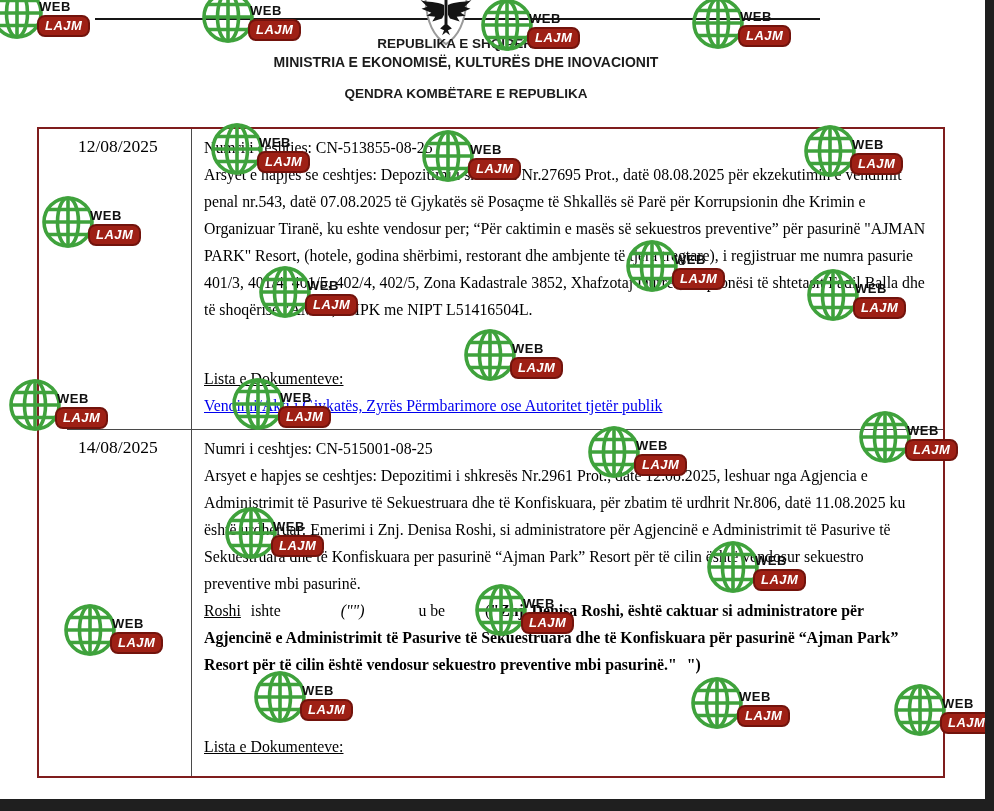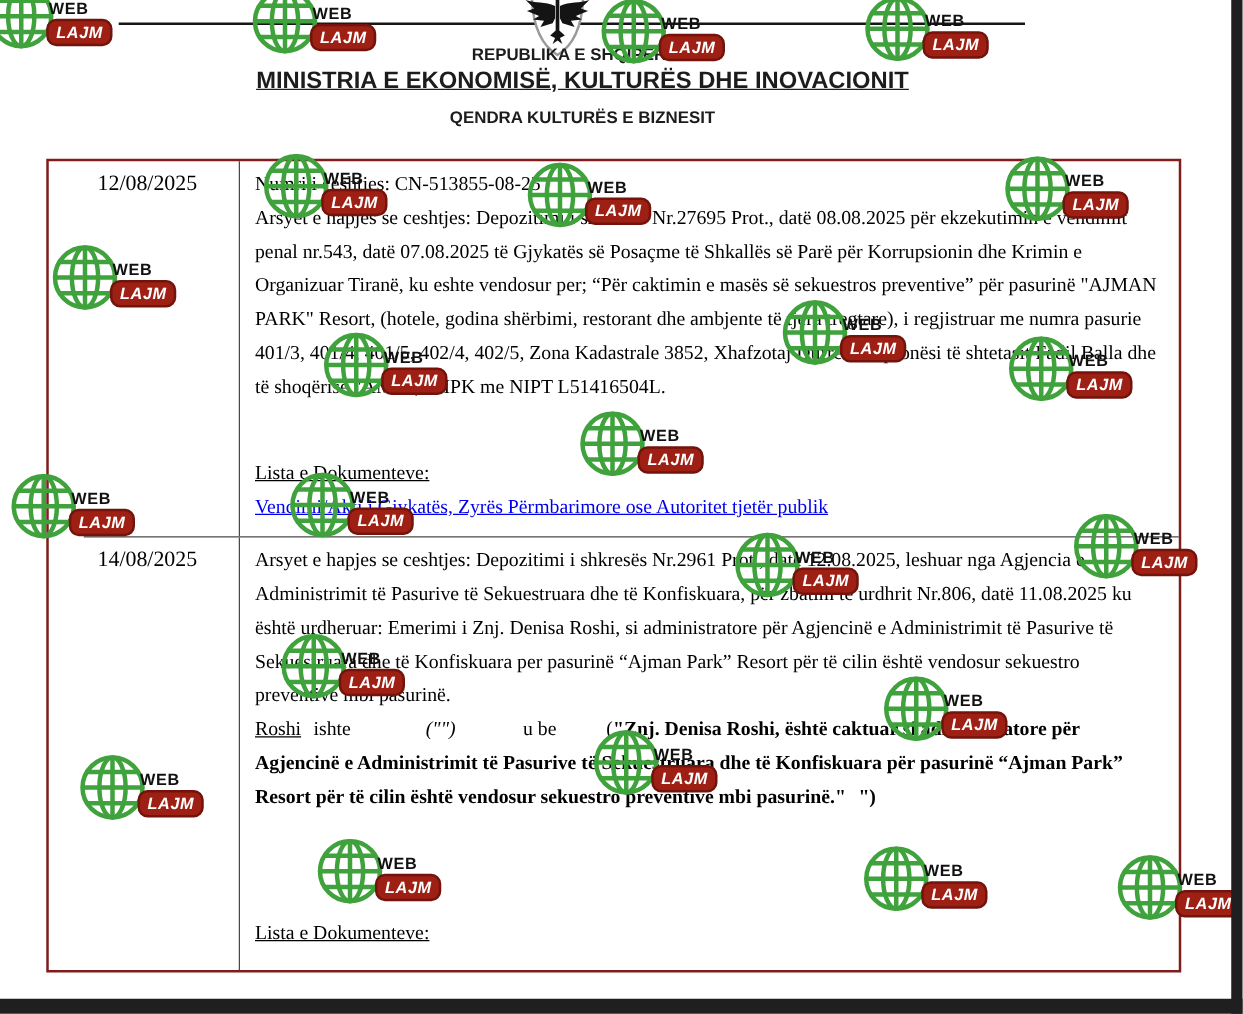--- a/index.html
+++ b/index.html
@@ -6,21 +6,21 @@
   body{width:994px;height:811px;position:relative;overflow:hidden;
        font-family:"Liberation Serif", serif;color:#000;}
   .page{position:absolute;inset:0;background:#fff;}
 
   
   .top-line{position:absolute;left:95px;top:18px;width:725px;height:2px;background:#161616;}
   .emblem{position:absolute;left:418px;top:0;width:56px;height:47px;}
   .hdr{position:absolute;left:0;width:932px;text-align:center;
        font-family:"Liberation Sans", sans-serif;font-weight:bold;color:#1c1c1c;}
   .hdr1{top:36px;font-size:13.5px;}
-  .hdr2{top:54px;font-size:19px;text-decoration:underline;}
+  .hdr2{top:54px;font-size:14px;}
   .hdr3{top:86px;font-size:13.5px;}
 
   
   .ctable{position:absolute;left:37px;top:127px;width:876px;border:2px solid #7f1d1d;background:transparent;padding-left:28px;}
   .crow{display:flex;}
   .row1{height:300px;border-bottom:1px solid #4a4a4a;}
   .row2{height:346px;justify-content:space-between;}
   .date-cell{width:125px;border-right:1px solid #4a4a4a;padding:7px 0 0 11px;
              font-size:17.5px;box-sizing:border-box;}
   .body-cell{flex:1;position:relative;padding:5px 14px 0 12px;font-size:15.8px;
@@ -60,37 +60,38 @@
     <path d="M7,-6 C7,22 15,37 28,45 C41,37 49,22 49,-6" fill="#ffffff" stroke="#9a9a9a" stroke-width="2"></path>
     <g fill="#141414">
       <path d="M26.5,0 L26.5,25 L22,29 L26,31 L24,36 L28,33 L32,36 L30,31 L34,29 L29.5,25 L29.5,0 Z"></path>
       <path d="M26,5 C18,1 10,3 2,0 L9,7 L3,9 L13,13 L8,16 L17,17 L14,22 L24,19 L26,15 Z"></path>
       <path d="M30,5 C38,1 46,3 54,0 L47,7 L53,9 L43,13 L48,16 L39,17 L42,22 L32,19 L30,15 Z"></path>
     </g>
   </svg>
 
   <div class="hdr hdr1">REPUBLIKA E SHQIPËRISË</div>
   <div class="hdr hdr2">MINISTRIA E EKONOMISË, KULTURËS DHE INOVACIONIT</div>
-  <div class="hdr hdr3">QENDRA KULTURËS E BIZNESIT</div>
+  <div class="hdr hdr3">QENDRA KOMBËTARE E REPUBLIKA</div>
 
   <div class="ctable">
 
     <div class="crow row1">
       <div class="date-cell">12/08/2025</div>
       <div class="body-cell">
         <p>Numri i ceshtjes: CN-513855-08-25</p>
         <p>Arsyet e hapjes se ceshtjes: Depozitimi i shkresës Nr.27695 Prot., datë 08.08.2025 për ekzekutimin e vendimit penal nr.543, datë 07.08.2025 të Gjykatës së Posaçme të Shkallës së Parë për Korrupsionin dhe Krimin e Organizuar Tiranë, ku eshte vendosur per; “Për caktimin e masës së sekuestros preventive” për pasurinë "AJMAN PARK" Resort, (hotele, godina shërbimi, restorant dhe ambjente të tjera tregtare), i regjistruar me numra pasurie 401/3, 401/4, 401/5, 402/4, 402/5, Zona Kadastrale 3852, Xhafzotaj Durrës, në pronësi të shtetasit Fadil Balla dhe të shoqërisë "AMR", SHPK me NIPT L51416504L.</p>
         <div class="docs-label docs1">Lista e Dokumenteve:</div>
         <a class="doc-link" href="#">Vendimi/Akti i Gjykatës, Zyrës Përmbarimore ose Autoritet tjetër publik</a>
       </div>
     </div>
 
     <div class="crow row2">
       <div class="date-cell">14/08/2025</div>
       <div class="body-cell">
+        <p>Numri i ceshtjes: CN-515001-08-25</p>
         <p>Arsyet e hapjes se ceshtjes: Depozitimi i shkresës Nr.2961 Prot., date 12.08.2025, leshuar nga Agjencia e Administrimit të Pasurive të Sekuestruara dhe të Konfiskuara, për zbatim të urdhrit Nr.806, datë 11.08.2025 ku është urdheruar: Emerimi i Znj. Denisa Roshi,  si administratore për Agjencinë e Administrimit të Pasurive të Sekuestruara dhe të Konfiskuara per pasurinë “Ajman Park” Resort për të cilin është vendosur sekuestro preventive mbi pasurinë.</p>
         <p class="koment">
           <span class="lbl">Roshi</span>
           <span class="ishte">ishte</span>
           <span class="oldv">("")</span>
           <span class="ube">u be</span>
           <span>(</span><b>"Znj. Denisa Roshi, është caktuar si administratore për Agjencinë e Administrimit të Pasurive të Sekuestruara dhe të Konfiskuara për pasurinë “Ajman Park” Resort për të cilin është vendosur sekuestro preventive mbi pasurinë."</b><b class="closer">")</b>
         </p>
         <div class="docs-label docs2">Lista e Dokumenteve:</div>
       </div>

